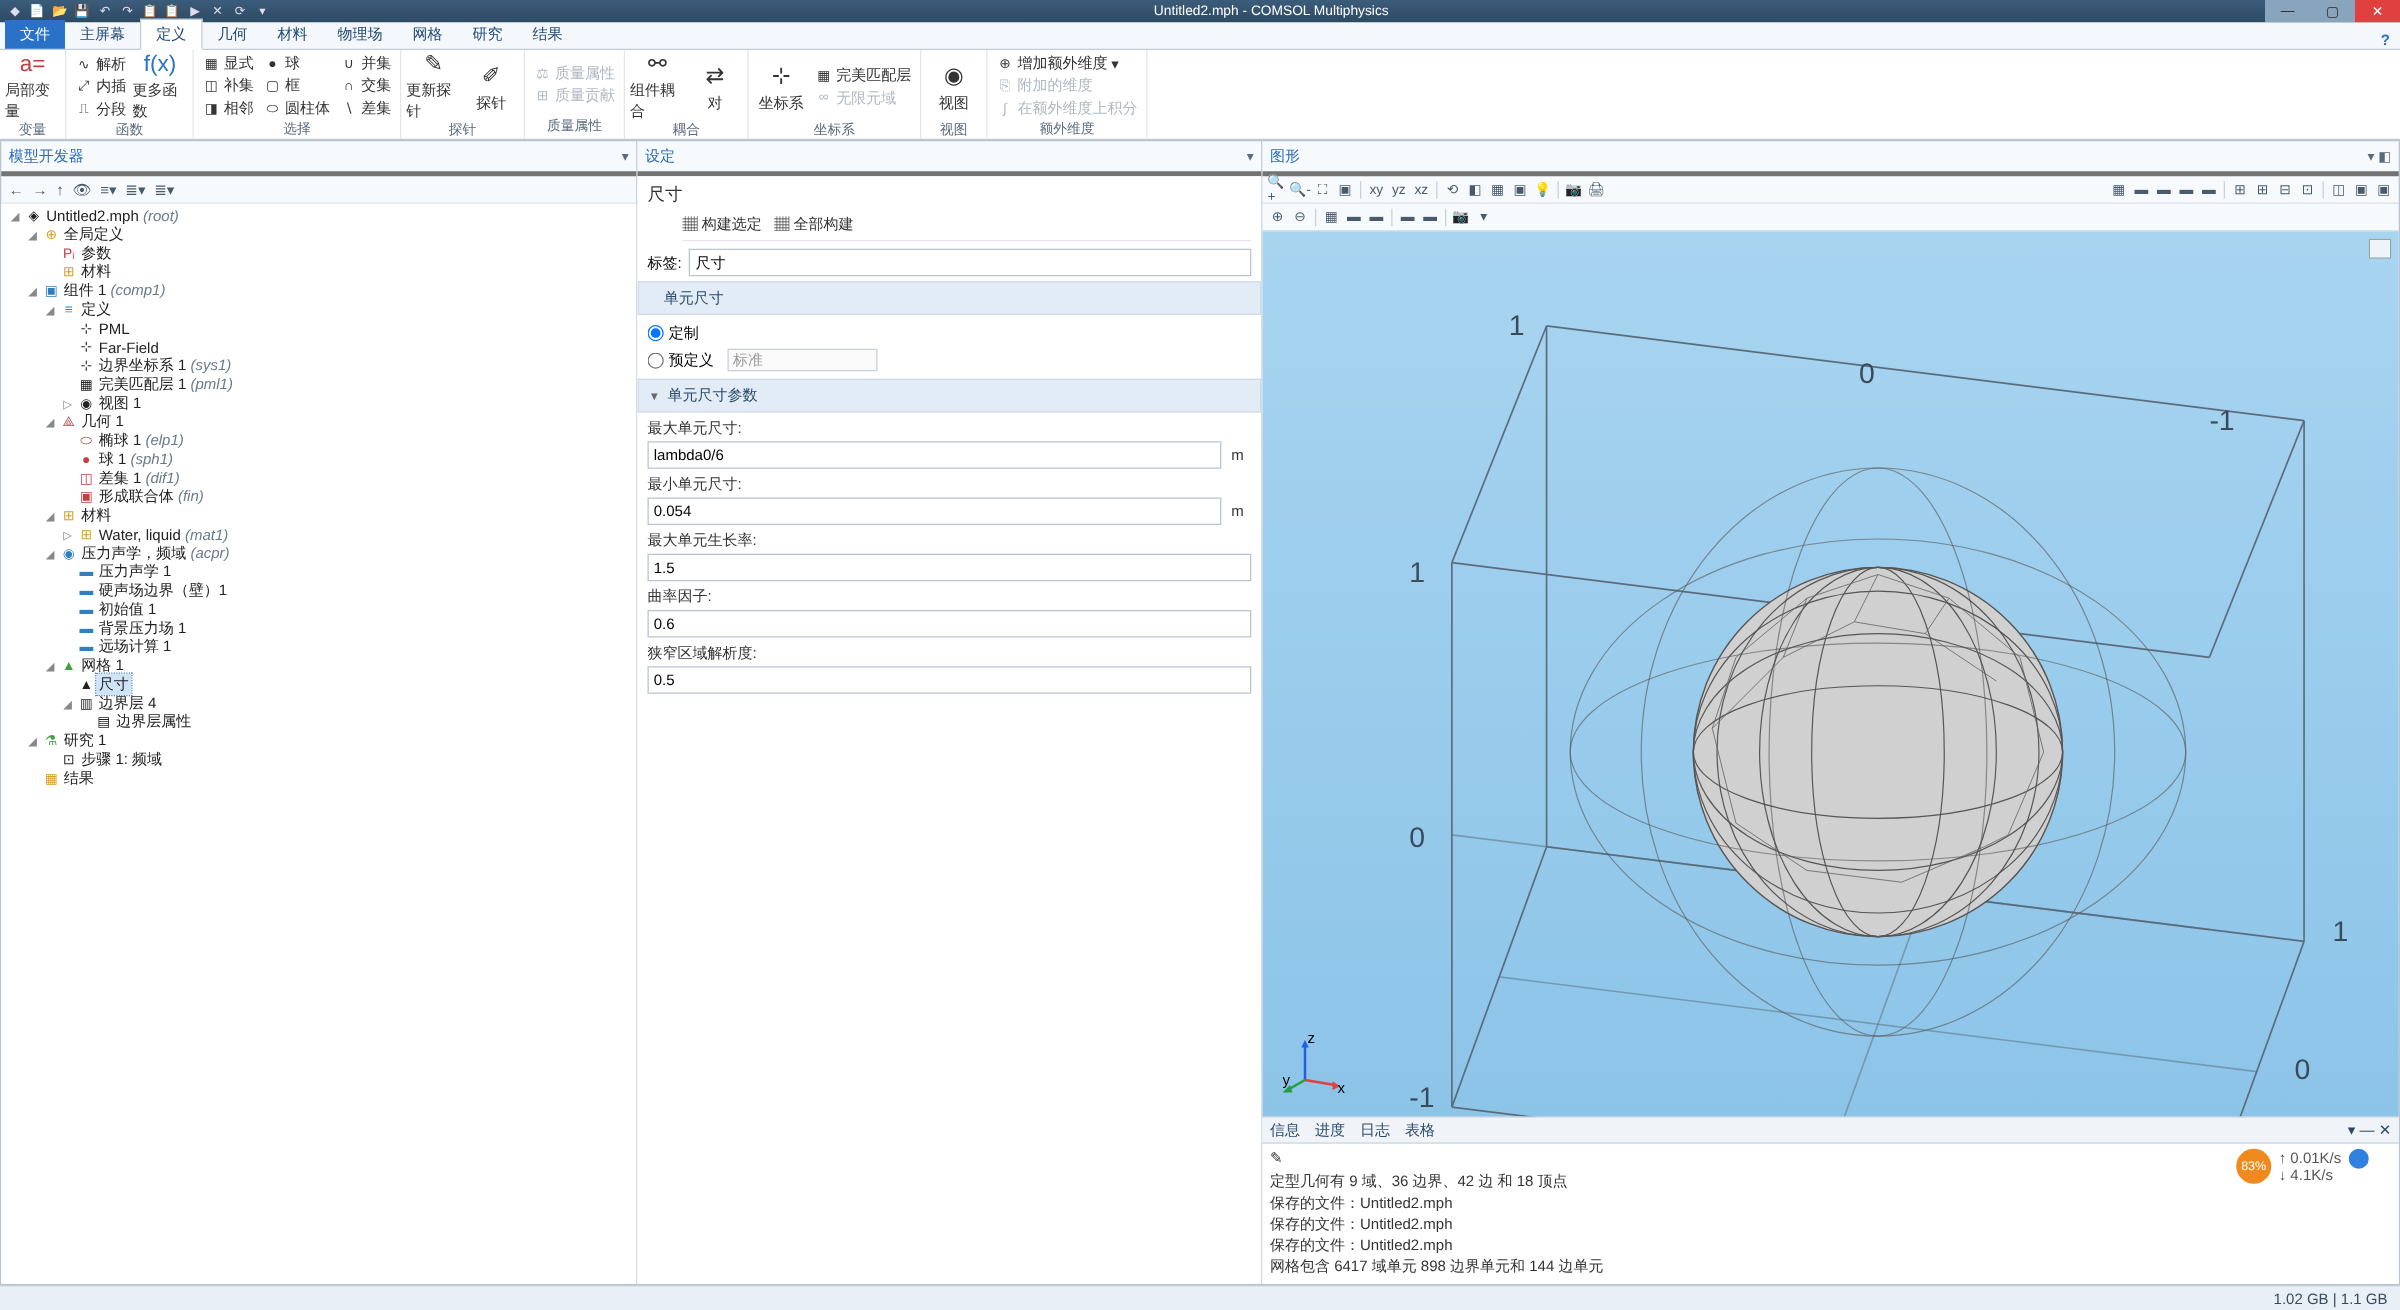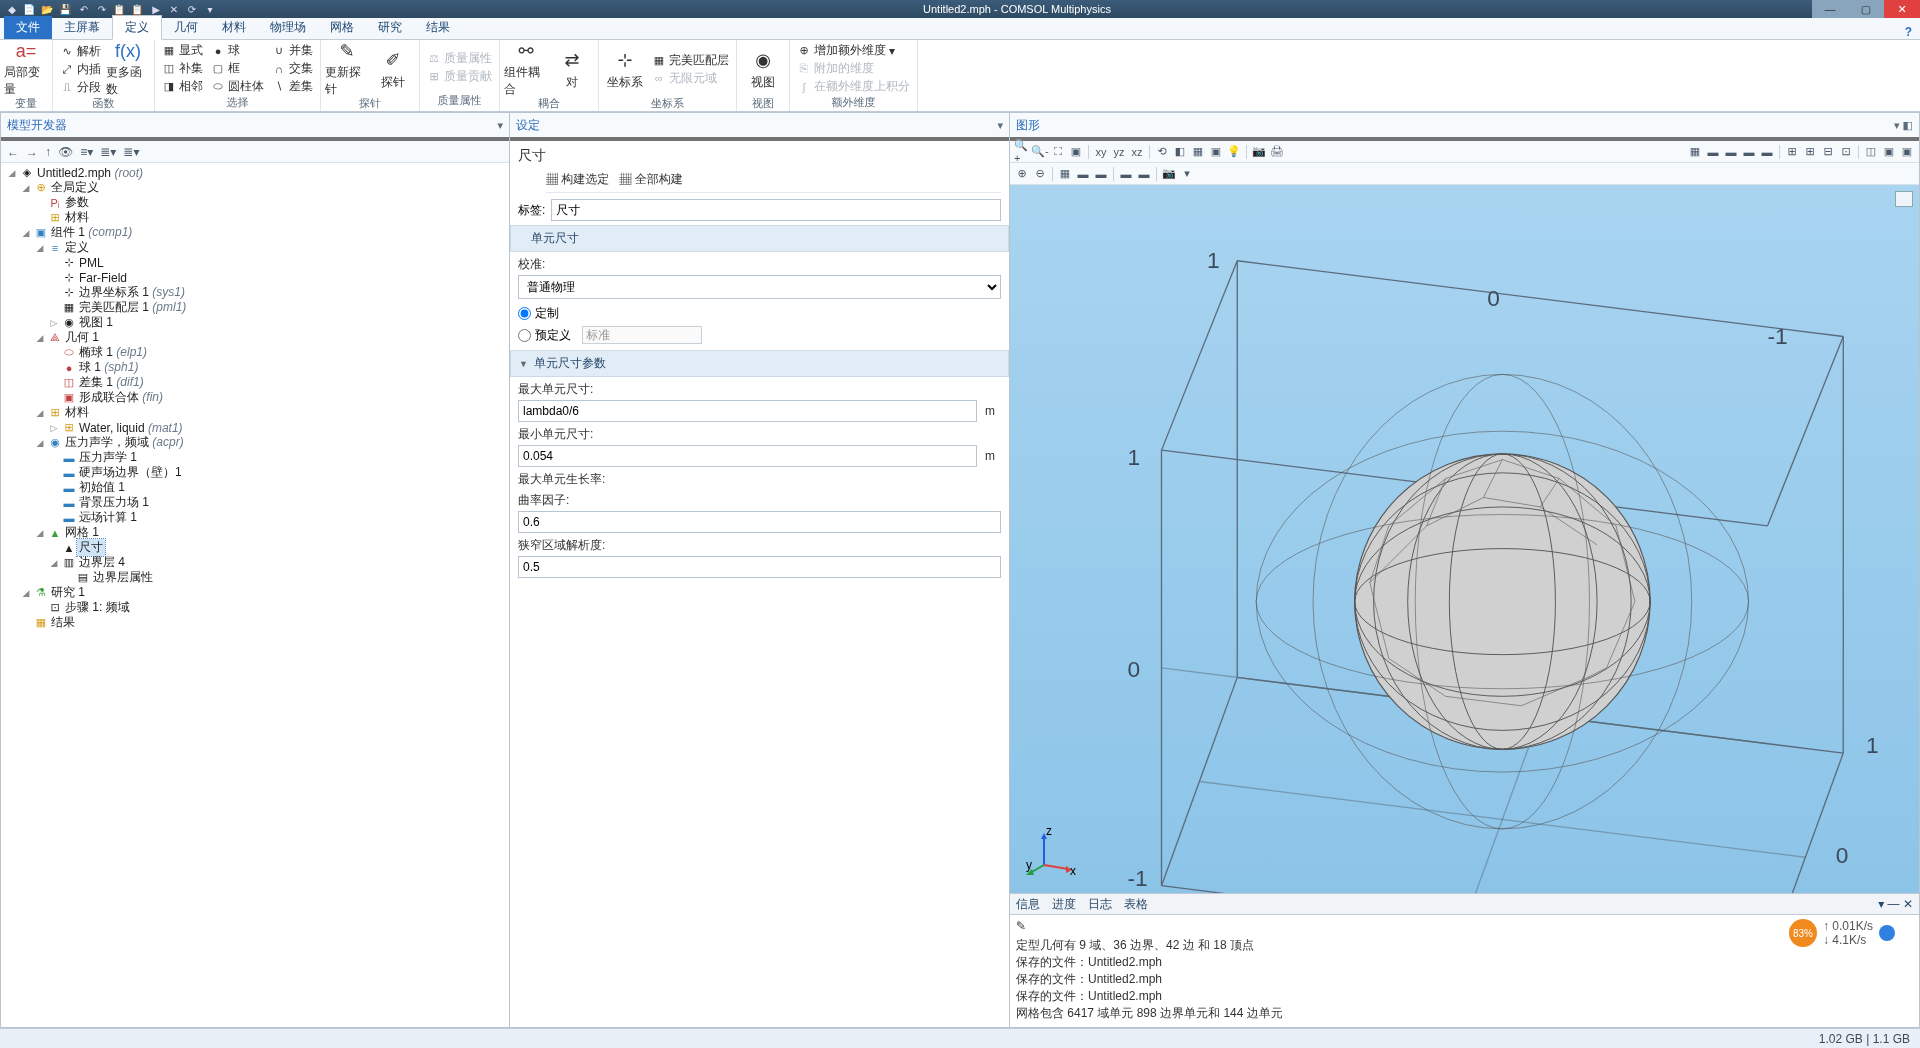--- a/index.html
+++ b/index.html
@@ -76,21 +76,21 @@
 .canvas-area { flex:1; background:linear-gradient(#a8d4f0,#8cc4e8); position:relative; overflow:hidden; }
 .axis-triad { position:absolute; left:16px; bottom:14px; font-size:10px; }
 .canvas-overlay { position:absolute; inset:0; }
 .popout { position:absolute; top:6px; right:6px; width:18px; height:16px; border:1px solid #8aa; background:#eef4fa; }
 
 
 .log-tabs { height:22px; display:flex; align-items:center; border-top:1px solid #c0cbd6; border-bottom:1px solid #c0cbd6; background:#f0f4f8; padding:0 6px; gap:12px; }
 .log-tabs span { font-size:12px; color:#2a4a6a; }
 .log-tabs .spacer { flex:1; }
 .log-body { height:112px; background:#fff; padding:4px 6px; font-size:12px; color:#333; overflow:auto; position:relative; }
-.speed-widget { position:absolute; right:24px; top:4px; display:flex; align-items:center; gap:6px; }
+.speed-widget { position:absolute; right:24px; top:4px; display:flex; gap:6px; }
 .speed-widget .badge { width:28px; height:28px; border-radius:50%; background:#f08a1e; color:#fff; display:flex; align-items:center; justify-content:center; font-size:10px; }
 .speed-widget .rates { font-size:10px; color:#555; display:flex; flex-direction:column; }
 
 
 .statusbar { height:20px; background:#e8eff7; border-top:1px solid #c0cbd6; display:flex; align-items:center; justify-content:flex-end; padding:0 10px; font-size:11px; color:#3a4a5a; }
 
 svg .mesh-line { stroke:#555; stroke-width:0.5; fill:none; }
 </style>
 </head>
 <body>
@@ -473,36 +473,32 @@
           <span>▦ <span>构建选定</span></span>&nbsp;&nbsp;
           <span>▦ <span>全部构建</span></span>
         </div>
         <div class="field-row" style="display:flex;align-items:center;gap:6px;margin-top:6px">
           <span>标签:</span>
           <input class="field-input" style="flex: 1 1 0%;" value="尺寸">
         </div>
         <div class="section-hdr" style="padding-left:20px">
             <span>单元尺寸</span>
           </div>
-        <div class="field-row">
-          <span class="field-label">校准:</span>
-          <select class="field-input"><option>普通物理</option></select>
-        </div>
         <div class="radio-row">
             <input type="radio" checked="" style="">
             <span>定制</span>
           </div>
         <div class="radio-row"><input type="radio" style=""><span>预定义</span>&nbsp;<input type="text" disabled="" value="标准" style=""></div>
         <div class="section-hdr">
             <span class="tw">▼</span>
             <span>单元尺寸参数</span>
           </div>
         <div class="field-row"><span class="field-label">最大单元尺寸:</span><input class="field-input wide" value="lambda0/6" style=""><span class="unit">m</span></div>
         <div class="field-row"><span class="field-label">最小单元尺寸:</span><input class="field-input wide" value="0.054" style=""><span class="unit">m</span></div>
-        <div class="field-row"><span class="field-label">最大单元生长率:</span></div>
+        <div class="field-row"><span class="field-label">最大单元生长率:</span><input class="field-input" value="1.5" style=""></div>
         <div class="field-row"><span class="field-label">曲率因子:</span><input class="field-input" value="0.6" style=""></div>
         <div class="field-row"><span class="field-label">狭窄区域解析度:</span><input class="field-input" value="0.5" style=""></div>
       </div>
     </div>
 
     <div class="panel graphics-panel">
       <div class="panel-header">
           <span>图形</span>
           <div class="spacer"></div>
           <div class="icons"><span>▾ ◧</span></div>

